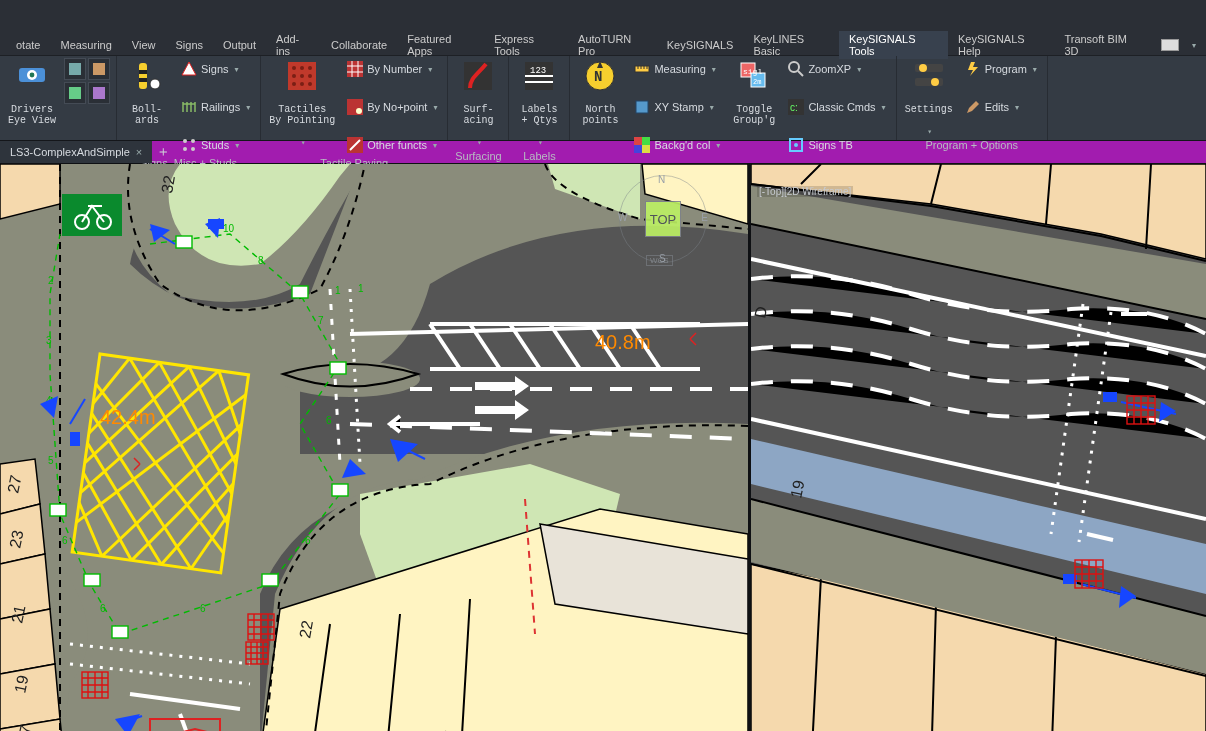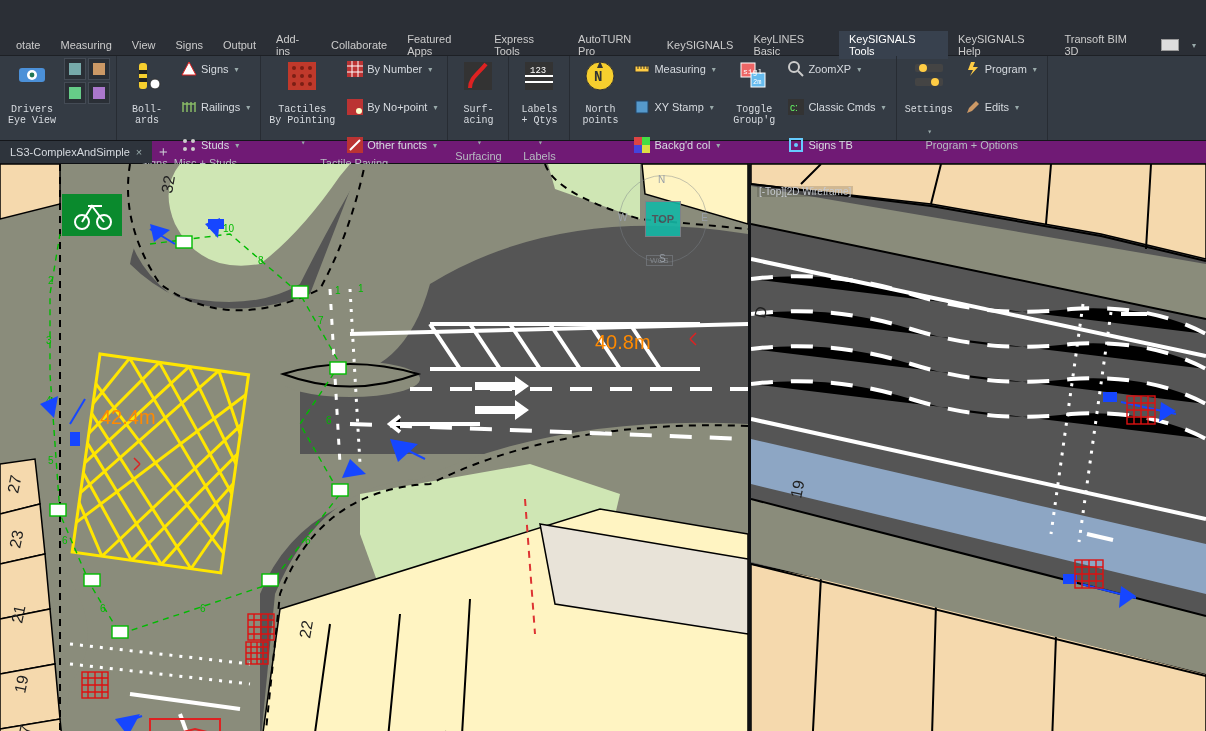--- a/index.html
+++ b/index.html
@@ -28,21 +28,21 @@
   .smallcol{display:flex;flex-direction:column;gap:16px;}
   .small-btn{display:flex;align-items:center;gap:4px;height:22px;padding:0 4px;
     cursor:pointer;white-space:nowrap;color:#d7dbe0;}
   .small-btn .ico{width:16px;height:16px;display:flex;align-items:center;
     justify-content:center;}
   .dd{font-size:8px;color:#9aa;padding-left:2px;}
   .tiny-grid{display:grid;grid-template-columns:22px 22px;grid-auto-rows:22px;gap:2px;}
   .tiny-grid div{width:20px;height:20px;background:#2a2f36;border:1px solid #444b55;
     cursor:pointer;display:flex;align-items:center;justify-content:center;}
   
-  .tabstrip{height:22px;background:#701a75;display:flex;align-items:center;
+  .tabstrip{height:22px;background:#a21caf;display:flex;align-items:center;
     border-bottom:1px solid #0e1013;}
   .doc-tab{height:22px;display:flex;align-items:center;padding:0 10px;
     background:#2e343c;color:#d7dbe0;font-size:11px;gap:6px;}
   .doc-tab .x{color:#9aa;cursor:pointer;}
   .add-tab{width:22px;height:22px;display:flex;align-items:center;
     justify-content:center;color:#cfd3d8;cursor:pointer;font-size:14px;}
   
   .workspace{position:relative;height:605px;display:flex;background:#101215;}
   .viewport{position:relative;overflow:hidden;}
   .vp-left{flex:0 0 748px;border-right:3px solid #0e1013;}
@@ -74,23 +74,23 @@
   .dim{fill:#ff8a00;font-family:Arial;font-size:20px;}
   .dimM{stroke:#d22;stroke-width:1.5;}
   .numLab{fill:#222;font-family:Arial;font-size:16px;}
   .bikebox{fill:#0a8a2d;}
   .bikeline{stroke:#fff;stroke-width:2;fill:none;}
   
   .viewcube{position:absolute;top:10px;right:40px;width:90px;height:90px;
     display:flex;align-items:center;justify-content:center;z-index:20;}
   .viewcube .ring{position:absolute;width:86px;height:86px;border:1px solid #7d828a;
     border-radius:50%;opacity:.45;}
-  .viewcube .sq{width:34px;height:34px;background:#14b8a6;border:1px solid #7d828a;
+  .viewcube .sq{width:34px;height:34px;background:#bef264;border:1px solid #7d828a;
     display:flex;align-items:center;justify-content:center;color:#4a4f57;
-    font-size:11px;opacity:.9;font-weight:bold;}
+    font-size:13px;opacity:.9;}
   .viewcube .dir{position:absolute;color:#9aa0a8;font-size:10px;}
   .viewcube .N{top:0;left:40px;} .viewcube .S{bottom:0;left:41px;}
   .viewcube .E{right:0;top:38px;} .viewcube .W{left:0;top:38px;}
   .viewcube .wcs{position:absolute;bottom:-2px;left:28px;color:#9aa0a8;
     font-size:8px;border:1px solid #7d828a;padding:0 3px;opacity:.6;margin-top:48px;}
   .riverfill{fill:#8da6c4;}
 </style>
 </head>
 <body>
 

